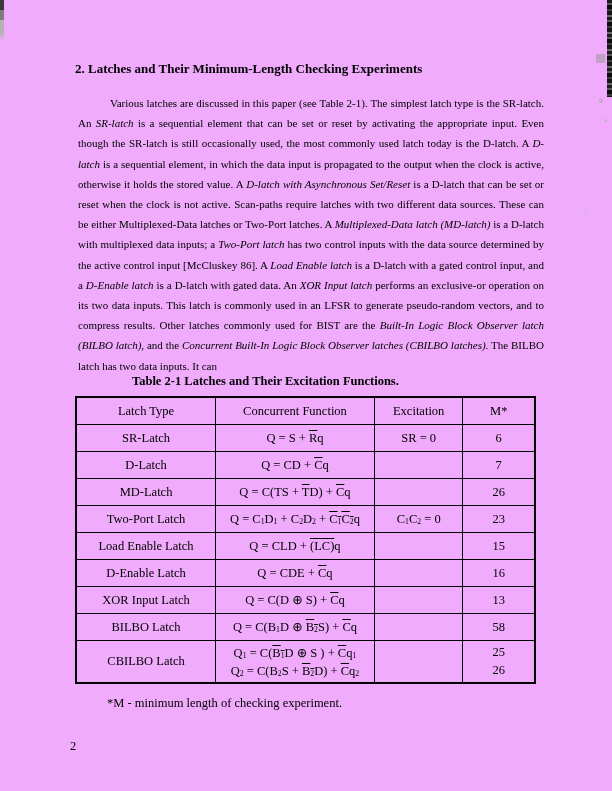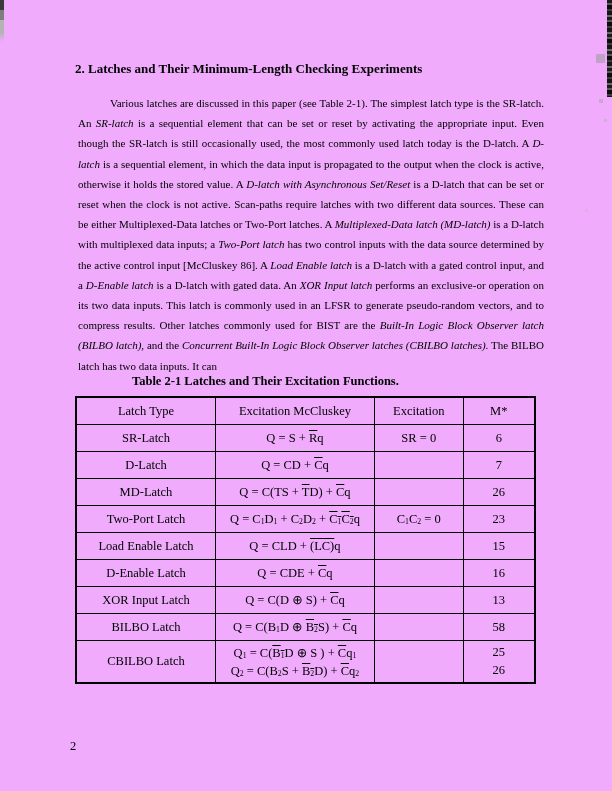--- a/index.html
+++ b/index.html
@@ -89,21 +89,21 @@
   <h1 class="heading">2. Latches and Their Minimum-Length Checking Experiments</h1>
 
   <p class="body-text"><span>Various latches are discussed in this paper (see Table 2-1).  The simplest latch type is the SR-latch.  An </span><span class="it">SR-latch</span><span> is a sequential element that can be set or reset by activating the appropriate input.  Even though the SR-latch is still occasionally used, the most commonly used latch today is the D-latch.  A </span><span class="it">D-latch</span><span> is a sequential element, in which the data input is propagated to the output when the clock is active, otherwise it holds the stored value.  A </span><span class="it">D-latch with Asynchronous Set/Reset</span><span> is a D-latch that can be set or reset when the clock is not active.  Scan-paths require latches with two different data sources.  These can be either Multiplexed-Data latches or Two-Port latches.  A </span><span class="it">Multiplexed-Data latch (MD-latch)</span><span> is a D-latch with multiplexed data inputs; a </span><span class="it">Two-Port latch</span><span> has two control inputs with the data source determined by the active control input [McCluskey 86].  A </span><span class="it">Load Enable latch</span><span> is a D-latch with a gated control input, and a </span><span class="it">D-Enable latch</span><span> is a D-latch with gated data.  An </span><span class="it">XOR Input latch</span><span> performs an exclusive-or operation on its two data inputs.  This latch is commonly used in an LFSR to generate pseudo-random vectors, and to compress results.  Other latches commonly used for BIST are the </span><span class="it">Built-In Logic Block Observer latch (BILBO latch),</span><span> and the </span><span class="it">Concurrent Built-In Logic Block Observer latches (CBILBO latches).</span><span>  The BILBO latch has two data inputs.  It can</span></p>
 
   <div class="caption">Table 2-1 Latches and Their Excitation Functions.</div>
 
   <table class="latch-table">
     <thead>
       <tr>
         <th class="col-type">Latch Type</th>
-        <th class="col-formula">Excitation McCluskey</th>
+        <th class="col-formula">Concurrent Function</th>
         <th class="col-assume">Excitation</th>
         <th class="col-m">M*</th>
       </tr>
     </thead>
     <tbody id="table-body">
         <tr>
           <td>
             <div>SR-Latch</div>
           </td>
           <td>
@@ -208,16 +208,17 @@
           </td>
           <td></td>
           <td>
             <div class="m-line">25</div>
             <div class="m-line">26</div>
           </td>
         </tr>
       </tbody>
   </table>
 
+  <div class="footnote">*M - minimum length of checking experiment.</div>
 
   <div class="page-number">2</div>
 
 </div>
 
 </body></html>

